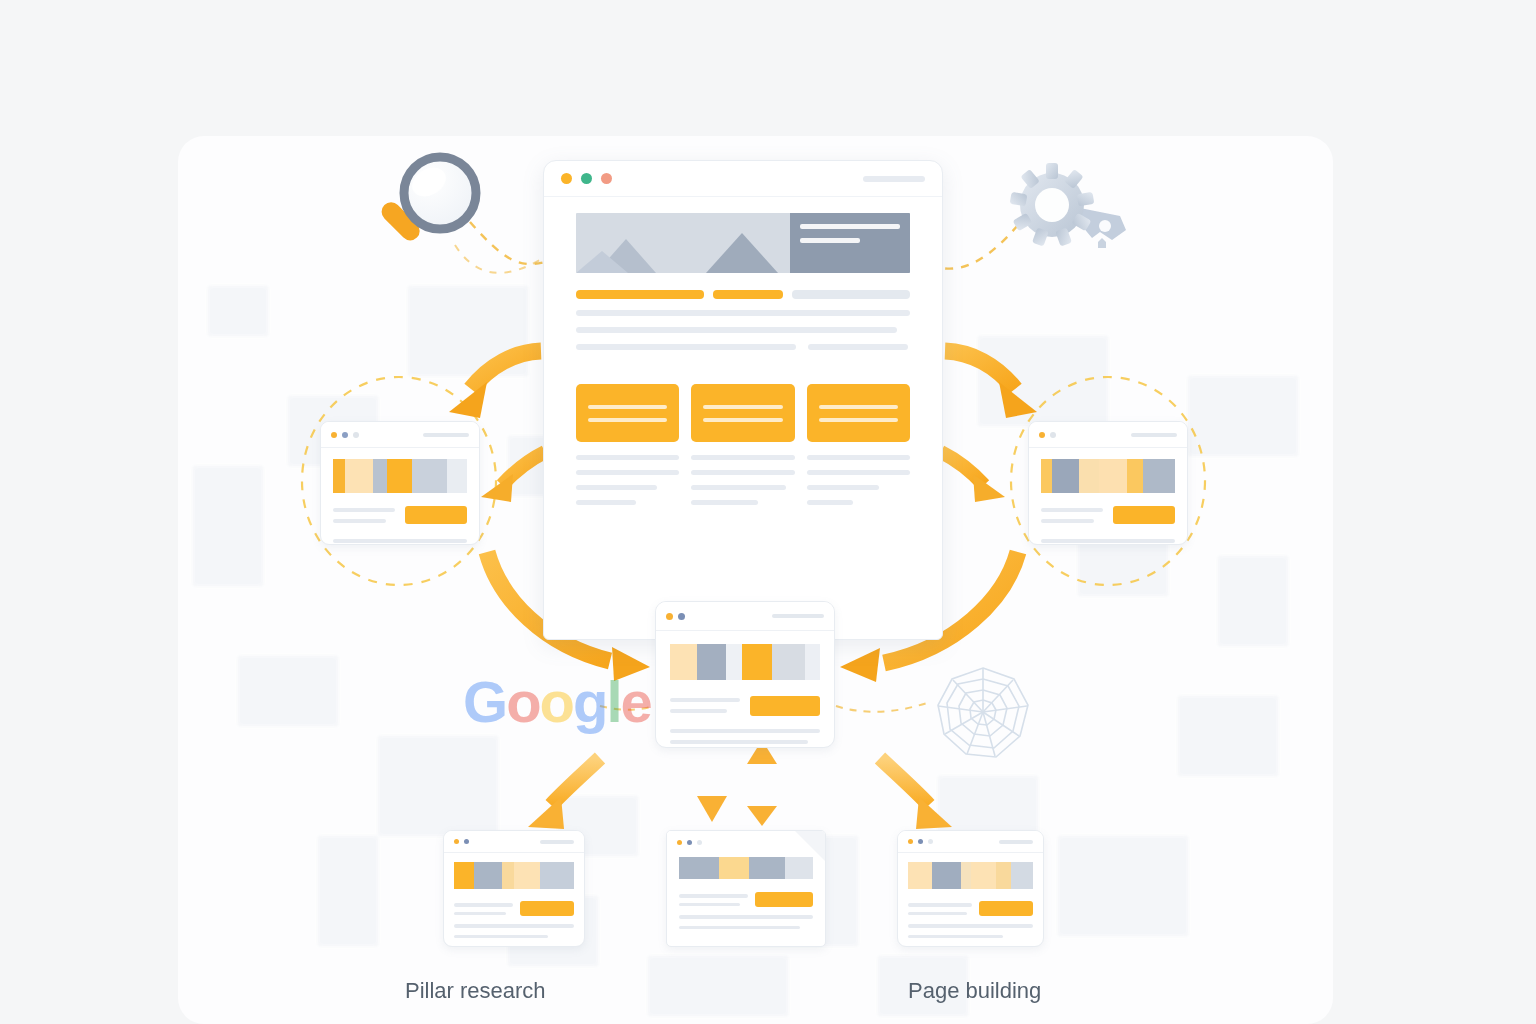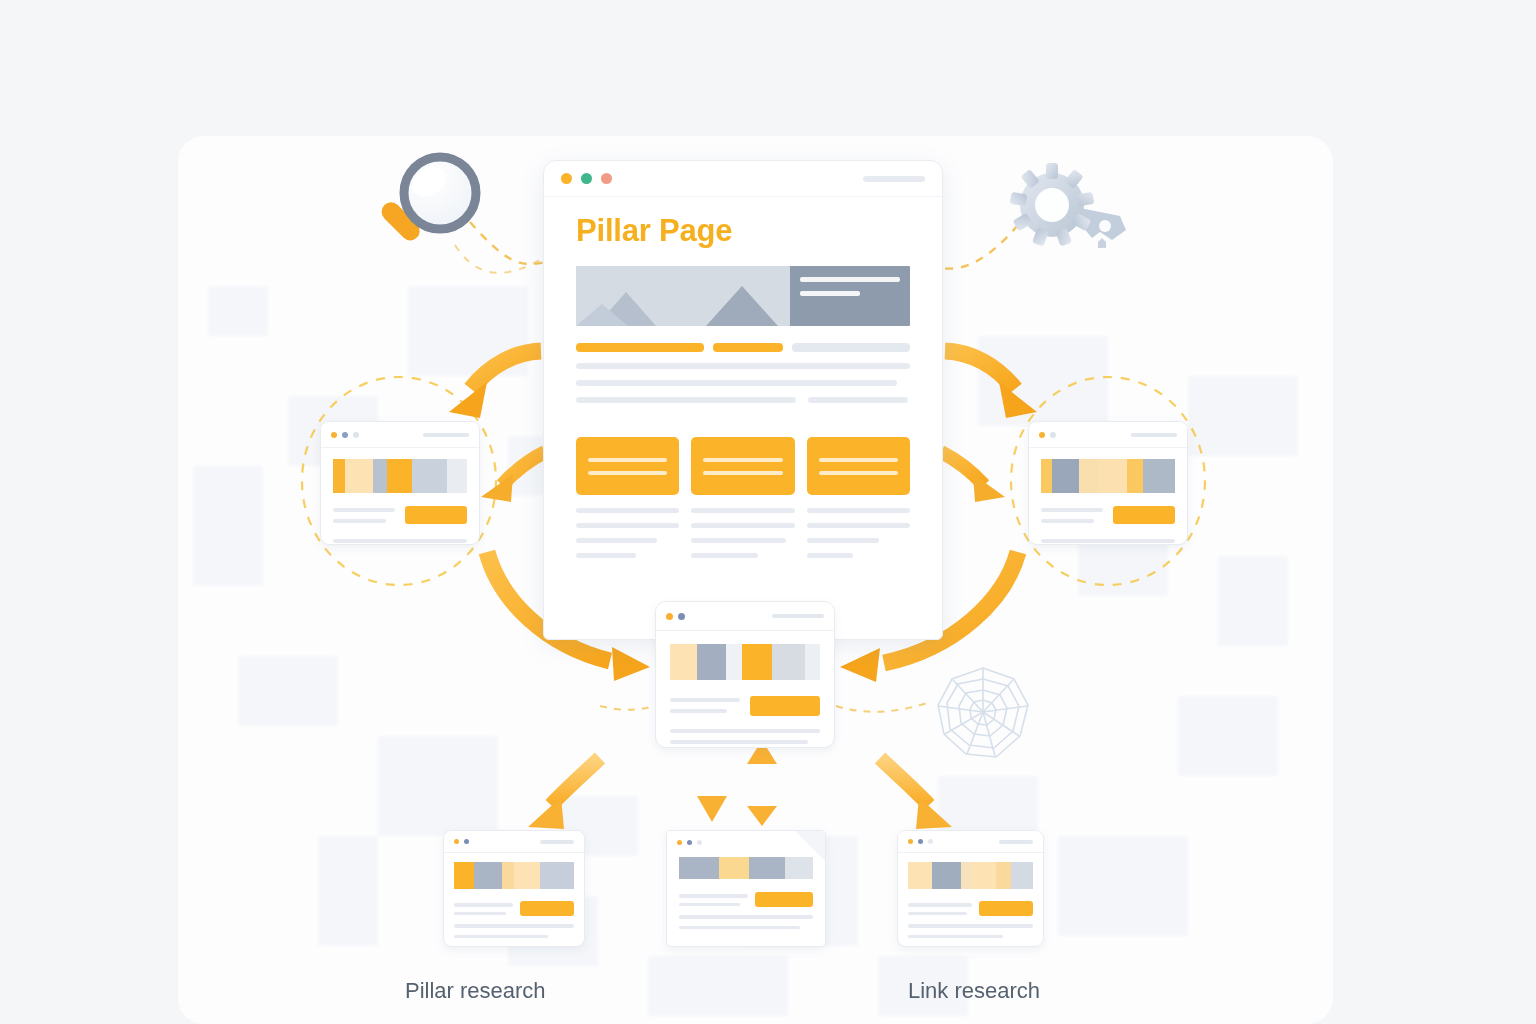--- a/index.html
+++ b/index.html
@@ -273,30 +273,32 @@
         <line x1="0" y1="0" x2="-45" y2="-6"></line>
         <line x1="0" y1="0" x2="-30" y2="-32"></line>
         <path d="M0 -12 L9 -9 L13 -2 L11 7 L4 13 L-5 12 L-12 6 L-13 -3 L-9 -10 Z"></path>
         <path d="M0 -22 L17 -17 L24 -4 L20 13 L7 24 L-9 22 L-22 11 L-24 -6 L-17 -19 Z"></path>
         <path d="M0 -33 L25 -26 L36 -6 L30 19 L11 36 L-14 33 L-33 17 L-36 -9 L-25 -28 Z"></path>
         <path d="M0 -44 L31 -33 L45 -7 L37 24 L13 45 L-17 42 L-39 22 L-45 -7 L-31 -33 Z"></path>
       </g>
     </g>
   </svg>
 
+  <div id="google">
+    <span>G</span><span>o</span><span>o</span><span>g</span><span>l</span><span>e</span>
+  </div>
 
   <div id="pillar">
     <div class="chrome">
       <span class="d" style="background:#fbb429"></span>
       <span class="d" style="background:#3fb68b"></span>
       <span class="d" style="background:#f29b84"></span>
       <span class="pill"></span>
     </div>
     <div class="inner">
-      <h1>Pillar Page</h1>
       <div id="hero">
         <div class="mt" style="left:20px;border-width:0 30px 34px 30px;border-color:transparent transparent #b5bfcd transparent"></div>
         <div class="mt" style="left:130px;border-width:0 36px 40px 36px;border-color:transparent transparent #9fabbb transparent"></div>
         <div class="mt" style="left:0px;border-width:0 26px 22px 26px;border-color:transparent transparent #c3ccd9 transparent"></div>
         <div class="panel">
           <div class="l"></div>
           <div class="l"></div>
         </div>
       </div>
       <div class="kwrow">
@@ -504,15 +506,15 @@
           <div class="rowline" style="width:92%;height:3.5px;margin-bottom:0"></div>
         </div>
         <div class="btn" style="width:54px;height:15px"></div>
       </div>
       <div class="rowline" style="width:100%;height:3.5px"></div>
       <div class="rowline" style="width:76%;height:3.5px"></div>
     </div>
   </div>
 
   <div class="blabel" style="left:405px;top:978px">Pillar research</div>
-  <div class="blabel" style="left:908px;top:978px">Link research</div>
+  <div class="blabel" style="left:908px;top:978px">Page building</div>
 
 </div>
 
 </body></html>

